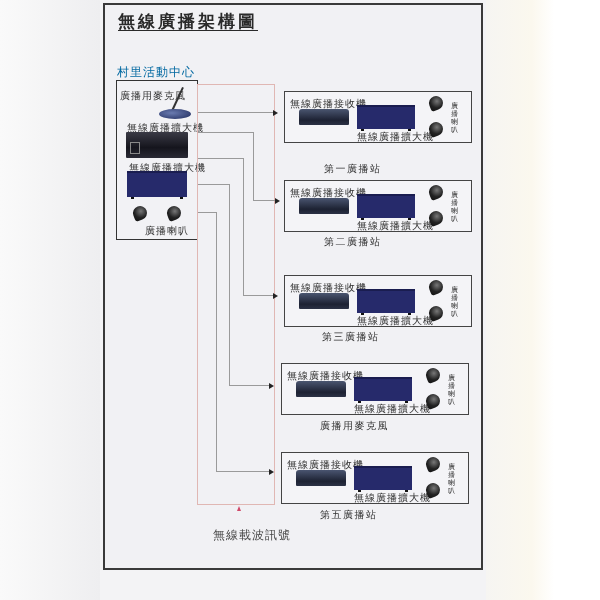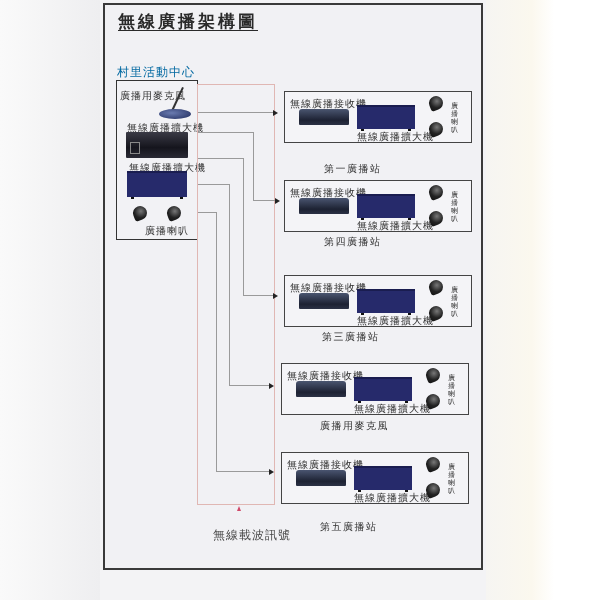--- a/index.html
+++ b/index.html
@@ -132,21 +132,21 @@
 
 <div class="station" style="left:284px;top:180px;">
   <span class="rx-label small">無線廣播接收機</span>
   <div class="receiver"></div>
   <div class="amp"></div>
   <span class="amp-label small">無線廣播擴大機</span>
   <div class="speaker spk1"></div>
   <div class="speaker spk2"></div>
   <span class="spk-label small">廣播喇叭</span>
 </div>
-<div class="station-name" style="left:324px;top:235px;">第四廣播站</div>
+<div class="station-name" style="left:324px;top:235px;">第二廣播站</div>
 
 <div class="station" style="left:284px;top:275px;">
   <span class="rx-label small">無線廣播接收機</span>
   <div class="receiver"></div>
   <div class="amp"></div>
   <span class="amp-label small">無線廣播擴大機</span>
   <div class="speaker spk1"></div>
   <div class="speaker spk2"></div>
   <span class="spk-label small">廣播喇叭</span>
 </div>
@@ -165,16 +165,16 @@
 
 <div class="station" style="left:281px;top:452px;">
   <span class="rx-label small">無線廣播接收機</span>
   <div class="receiver"></div>
   <div class="amp"></div>
   <span class="amp-label small">無線廣播擴大機</span>
   <div class="speaker spk1"></div>
   <div class="speaker spk2"></div>
   <span class="spk-label small">廣播喇叭</span>
 </div>
-<div class="station-name" style="left:320px;top:520px;">第五廣播站</div>
+<div class="station-name" style="left:320px;top:508px;">第五廣播站</div>
 
 <div class="signal-arrow"></div>
 <div class="signal-label">無線載波訊號</div>
 
 </body></html>

